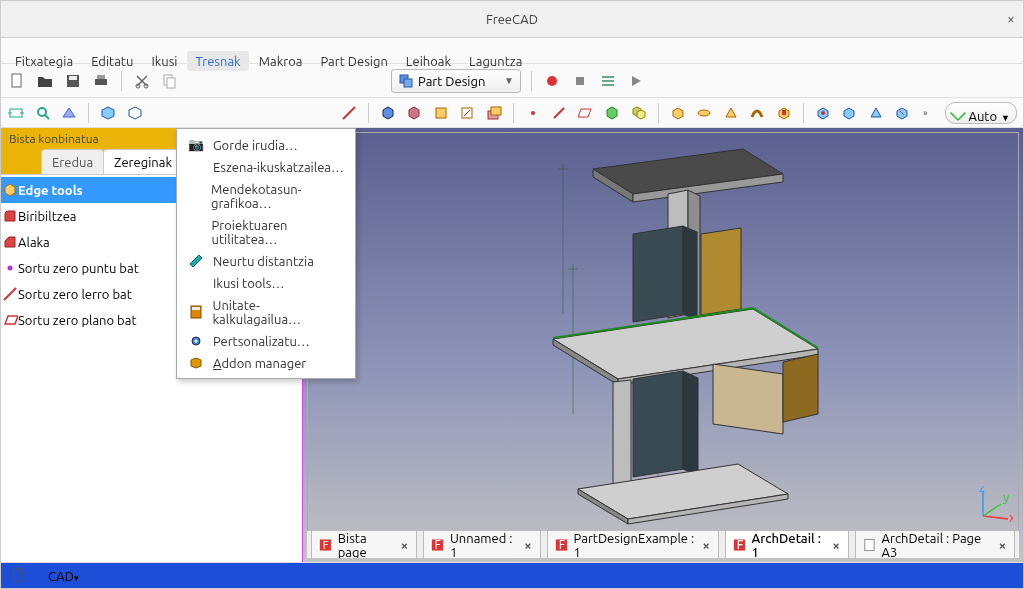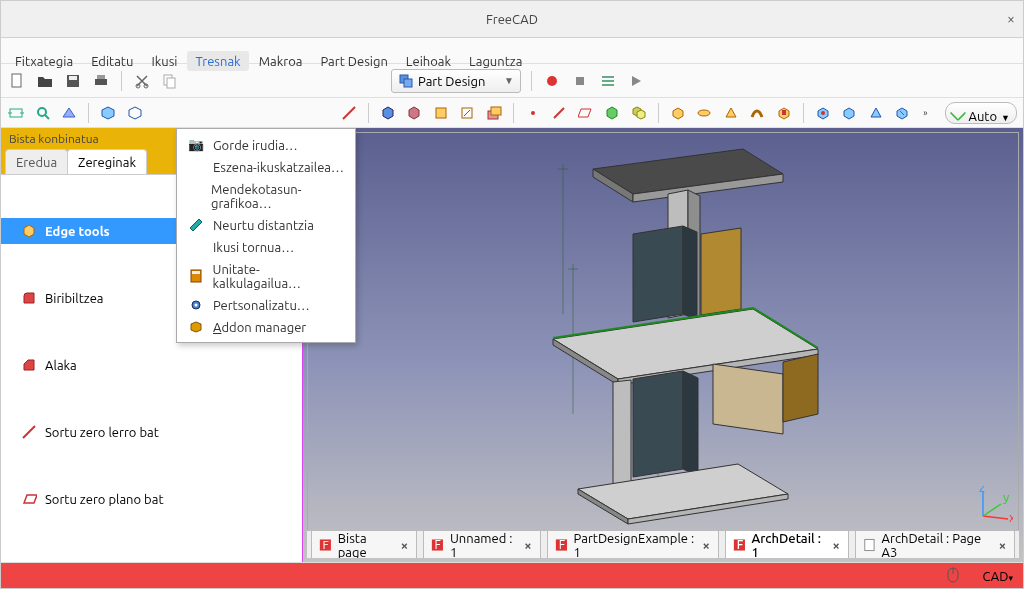--- a/index.html
+++ b/index.html
@@ -16,32 +16,32 @@
   svg.ico { width:16px; height:16px; }
   .sep { width:1px; height:20px; background:#ccc; margin:0 2px;}
   .wbselect { display:inline-flex; align-items:center; border:1px solid #bbb; background:linear-gradient(#fff,#eee); height:24px; padding:0 6px; border-radius:3px; gap:4px; min-width:130px;}
   .wbselect .chev { font-size:10px; color:#666; margin-left:auto; padding-left:10px;}
   .autobtn { display:inline-flex; align-items:flex-end; border:1px solid #bbb; background:linear-gradient(#fff,#eee); height:22px; padding:0 6px; border-radius:10px; gap:4px; }
   .content { flex:1; display:flex; overflow:hidden; position:relative;}
   .leftpanel { width: 302px; display:flex; flex-direction:column; border-right:1px solid #d946ef; background:#eab308;}
   .lp-title { padding:4px 8px; color:#444; font-size:12px;}
   .tabs { display:flex; padding-left:4px;}
   .tab { padding: 5px 10px; border:1px solid #ccc; border-bottom:1px solid #fff; background:#fff; border-radius:4px 4px 0 0; margin-right:-1px; cursor:pointer;}
-  .tab.inactive { background:#eee; border-bottom:1px solid #ccc; color:#555;}
+  .tab.inactive { background:#eee; border-bottom:1px solid #ccc; color:#555;margin-left:36px;}
   .tasklist { flex:1; background:#fff; border-top:1px solid #ccc; padding-top:2px; margin-top:-1px;}
-  .taskitem { display:flex; align-items:center; gap:8px; padding:5px 20px; cursor:pointer;margin-top:41px;}
+  .taskitem { display:flex; align-items:center; padding:5px 1px; cursor:pointer;}
   .taskitem.selected { background:#3399ff; color: #fff; font-weight:bold; }
   .viewport { flex:1; position:relative; background: linear-gradient(#5a5f8f 0%, #8e94b8 55%, #c3c3c3 100%); overflow:hidden;}
   .vp-inner { position:absolute; inset:4px; border:1px solid #aaa;}
   .axes { position:absolute; right:10px; bottom:36px; width:40px; height:40px; }
   .doc-tabs { position:absolute; left:4px; right:4px; bottom:4px; height:28px; display:flex; gap:6px; background:#eee; border-top:1px solid #bbb; align-items:center; padding:0 4px; overflow:hidden;}
   .doctab { display:inline-flex; align-items:center; gap:5px; padding:3px 6px; border:1px solid #bbb; background:#f6f6f6; border-radius:3px;}
   .doctab.active { background:#fff; font-weight:500;}
   .doctab .x { color:#555; font-weight:bold; cursor:pointer; padding:0 2px;}
-  .statusbar { height:26px; background:#ef4444; border-top:1px solid #ddd; display:flex; align-items:center; justify-content:flex-end; gap:23px; padding:0 10px;}
+  .statusbar { height:26px; background:#1d4ed8; border-top:1px solid #ddd; display:flex; align-items:center; gap:23px; padding:0 10px;}
   .dropdown { position:absolute; top:0px; left:175px; width:180px; background:#fff; border:1px solid #aaa; box-shadow: 2px 3px 6px rgba(0,0,0,0.2); z-index:100; padding:4px 0;}
   .dditem { display:flex; align-items:center; gap:8px; padding:4px 10px; cursor:pointer; color:#333;}
   .dditem .ddicon { width:18px; display:inline-flex; justify-content:center;}
   .dditem u { text-decoration: underline;}
   .model-svg { position:absolute; left:50%; top:50%; transform:translate(-50%,-55%);}
   .overflow-arrows { font-size:9px; color:#333; letter-spacing:-2px; padding:0 4px;}
   .tick { width:12px;height:12px;border:2px solid #3cb93c;border-radius:2px; transform:rotate(45deg); border-top:none; border-left:none; margin-bottom:4px;}
 </style>
 </head>
 <body>
@@ -305,20 +305,26 @@
         <span>Biribiltzea</span>
       </div>
       <div class="taskitem">
         <svg class="ico" viewBox="0 0 16 16">
             <path d="M3 13V7l4-4h6v10z" fill="#d44" stroke="#922"></path>
           </svg>
         <span>Alaka</span>
       </div>
       <div class="taskitem">
         <svg class="ico" viewBox="0 0 16 16">
+            <circle cx="8" cy="8" r="2.5" fill="#b3d"></circle>
+          </svg>
+        <span>Sortu zero puntu bat</span>
+      </div>
+      <div class="taskitem">
+        <svg class="ico" viewBox="0 0 16 16">
             <path d="M2 14L14 2" stroke="#c33" stroke-width="2"></path>
           </svg>
         <span>Sortu zero lerro bat</span>
       </div>
       <div class="taskitem">
         <svg class="ico" viewBox="0 0 16 16">
             <path d="M3 4h10l-3 8H0z" transform="translate(3,0)" fill="none" stroke="#c33" stroke-width="1.5"></path>
           </svg>
         <span>Sortu zero plano bat</span>
       </div>
@@ -430,30 +436,34 @@
       </div>
     <div class="dditem">
         <span class="ddicon"></span>
         <span>Eszena-ikuskatzailea…</span>
       </div>
     <div class="dditem">
         <span class="ddicon"></span>
         <span>Mendekotasun-grafikoa…</span>
       </div>
     <div class="dditem">
+        <span class="ddicon"></span>
+        <span>Proiektuaren utilitatea…</span>
+      </div>
+    <div class="dditem">
         <span class="ddicon">
           <svg width="14" height="14" viewBox="0 0 14 14">
             <path d="M1 10l9-9 3 3-9 9z" fill="#2aa" stroke="#066"></path>
           </svg>
         </span>
         <span>Neurtu distantzia</span>
       </div>
     <div class="dditem">
         <span class="ddicon"></span>
-        <span>Ikusi tornua…</span>
+        <span>Ikusi tools…</span>
       </div>
     <div class="dditem">
         <span class="ddicon">
           <svg width="14" height="14" viewBox="0 0 14 14">
             <rect x="2" y="1" width="10" height="12" fill="#d80" stroke="#840"></rect>
             <rect x="3" y="2" width="8" height="3" fill="#eee"></rect>
           </svg>
         </span>
         <span>Unitate-kalkulagailua…</span>
       </div>

